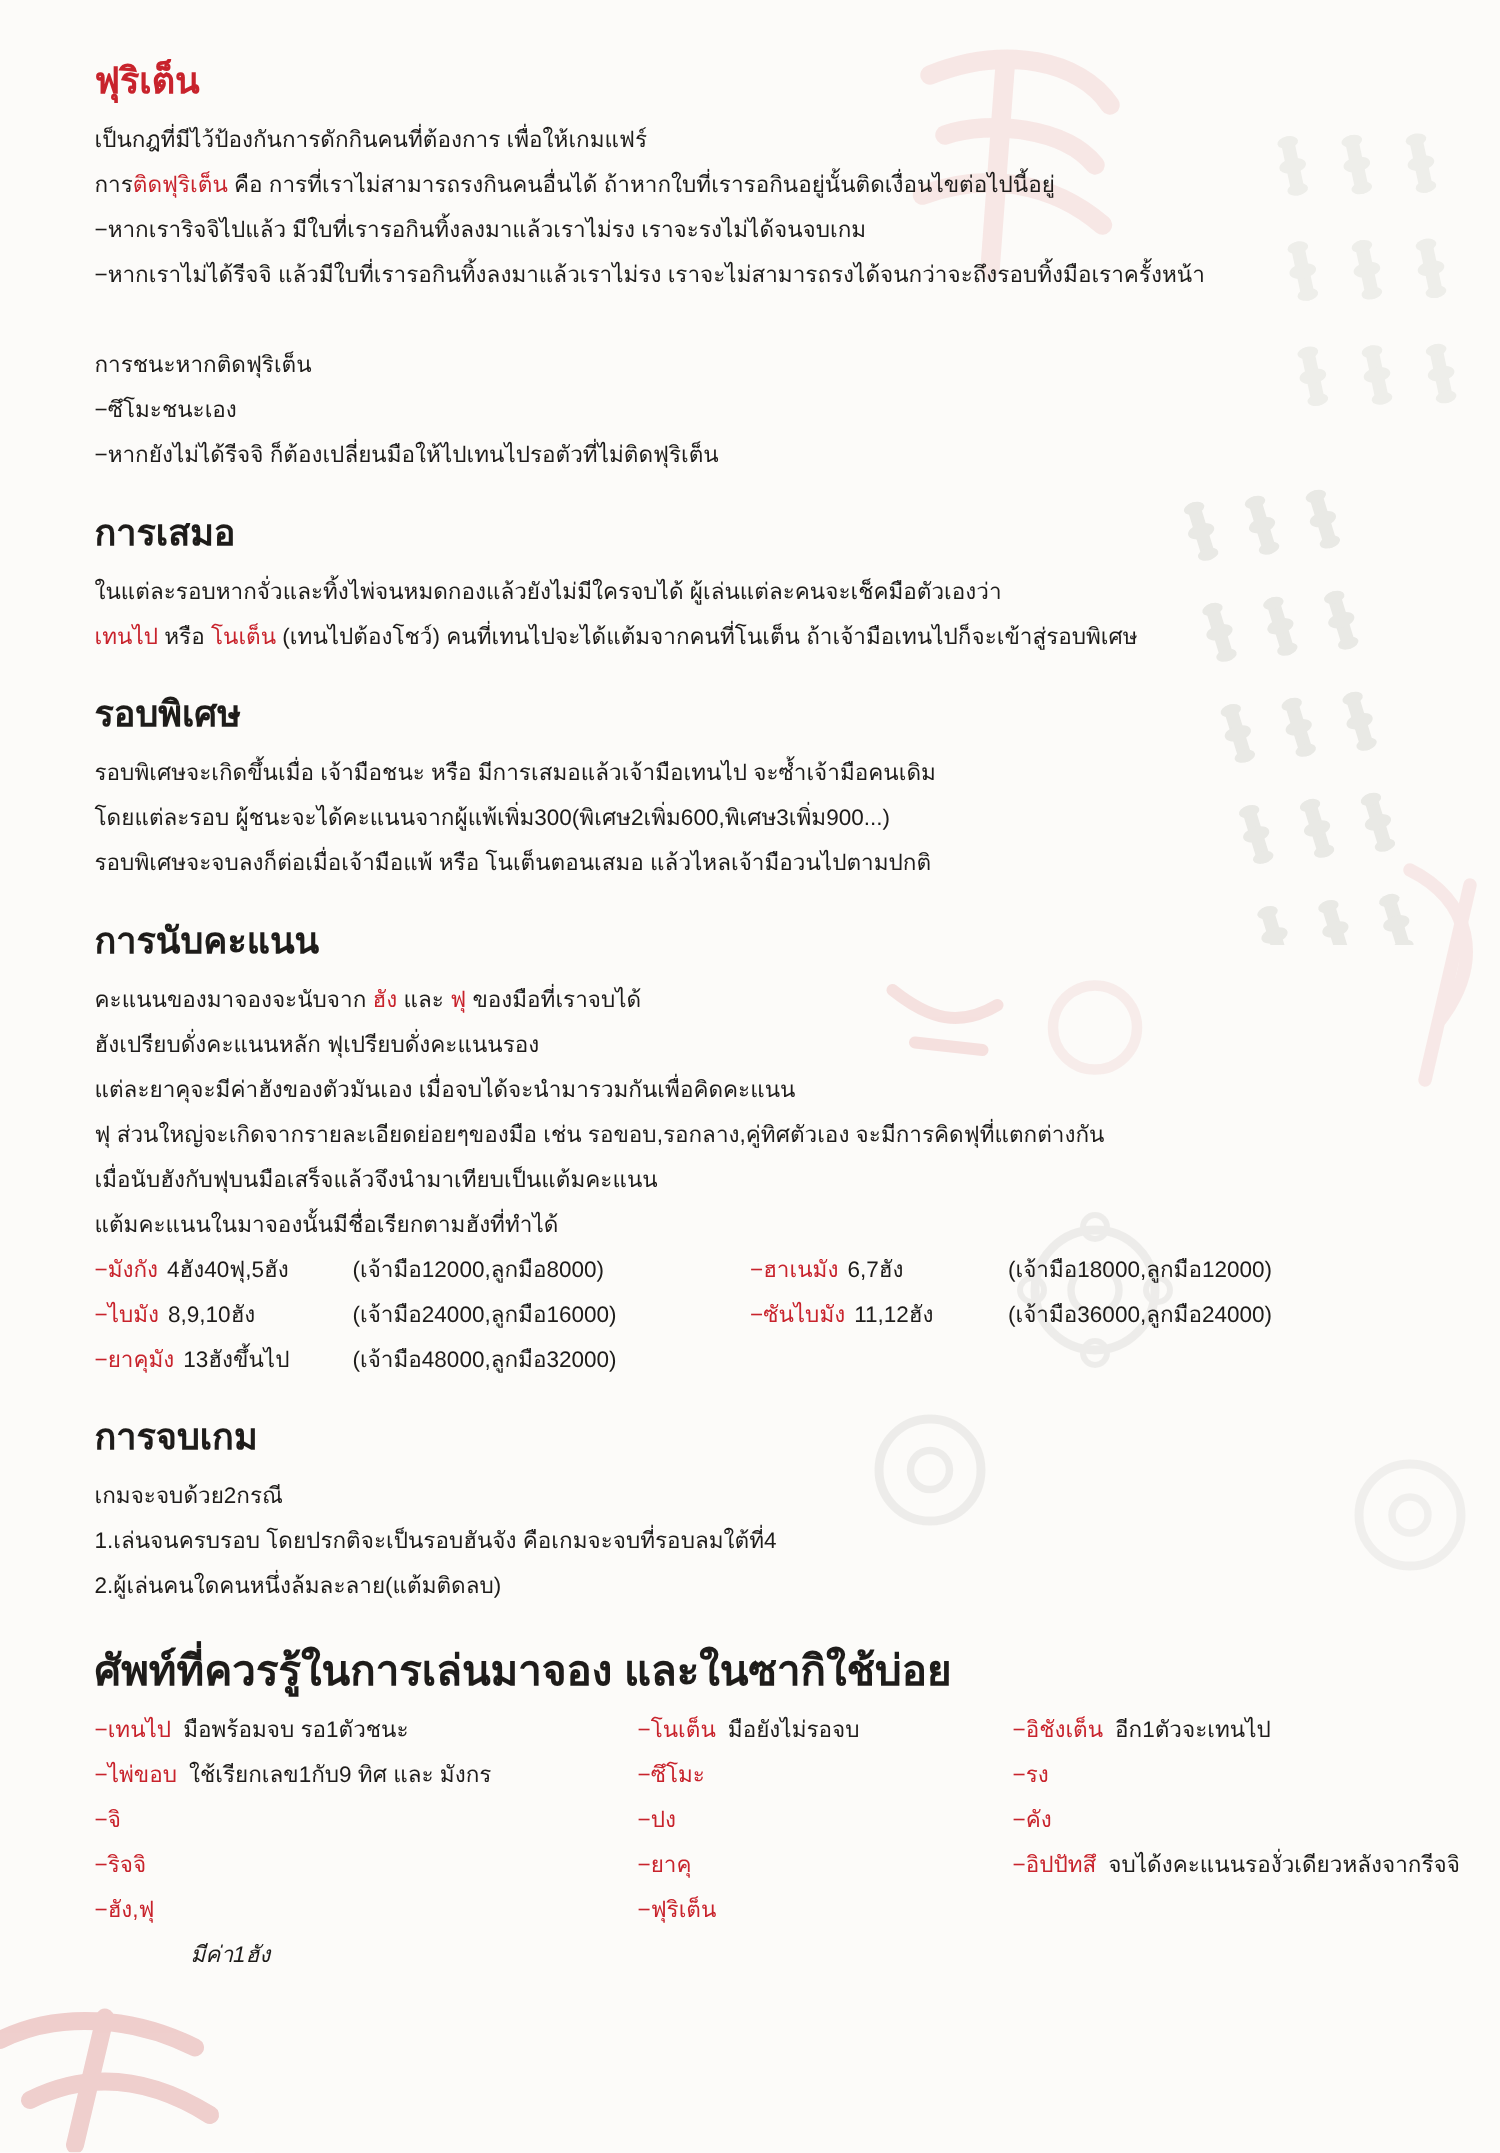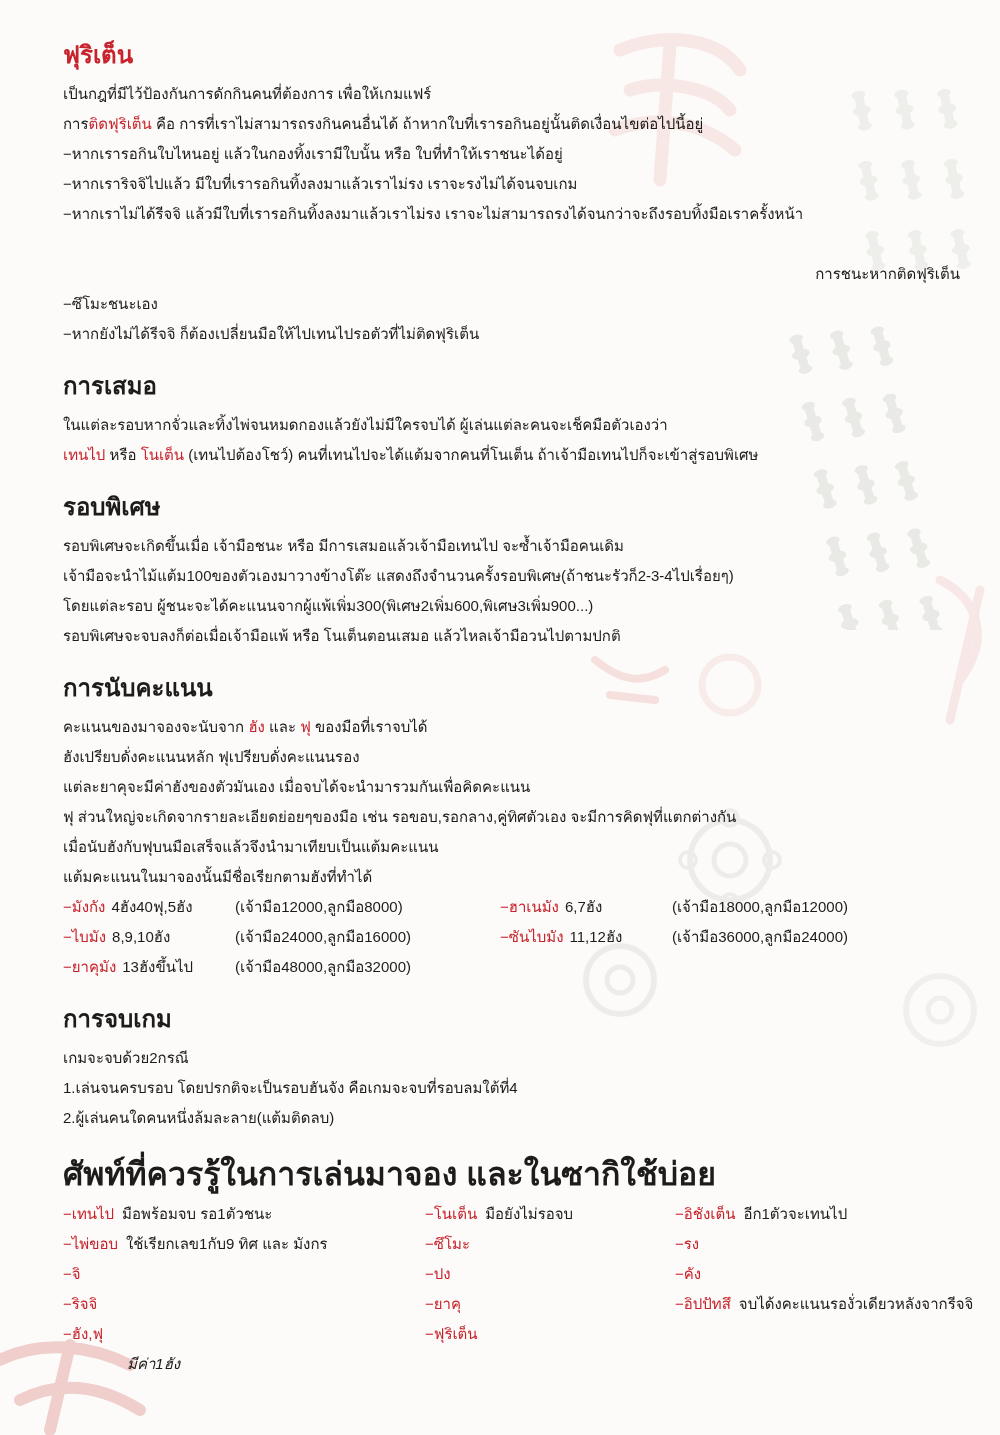--- a/index.html
+++ b/index.html
@@ -5,28 +5,28 @@
   html,body{margin:0;padding:0;}
   .page{width:1000px;height:1435px;background:#fcfbf9;position:relative;overflow:hidden;
         color:#1e1c1a;font-family:"Liberation Sans","DejaVu Sans",sans-serif;}
   .watermarks{position:absolute;inset:0;z-index:1;pointer-events:none;}
   .wm{position:absolute;}
   .content{position:relative;z-index:2;padding:40px 40px 0 63px;}
   .line{margin:0;font-size:15px;line-height:30px;white-space:nowrap;}
   .h{font-size:24px;font-weight:bold;margin:22px 0 9px;line-height:30px;}
   .h.first{margin-top:0;}
   .red{color:#c8232c;}
-  .gap-top{margin-top:30px;text-align:right;}
+  .gap-top{margin-top:30px;}
   .tiers{display:grid;grid-template-columns:437px 1fr;}
   .nh{display:inline-block;min-width:172px;}
   .nh .red{margin-right:6px;}
   .term{margin-right:8px;}
   .grow{display:grid;grid-template-columns:362px 250px 1fr;}
   .cont{margin-left:64px;font-style:italic;}
-  .gloss-title{font-size:32px;margin:26px 0 10px;}
+  .gloss-title{font-size:28px;margin:26px 0 10px;}
 </style>
 </head>
 <body>
 
 <div class="page">
 
   <div class="watermarks" aria-hidden="true">
 
     <svg class="wm" style="left:770px;top:300px;" width="260" height="330" viewBox="0 0 260 330">
       <defs>
@@ -121,34 +121,32 @@
         <path d="M60 30 L 30 160"></path>
       </g>
     </svg>
   </div>
 
   <main class="content">
 
     <h1 class="h red first">ฟุริเต็น</h1>
     <p class="line">เป็นกฎที่มีไว้ป้องกันการดักกินคนที่ต้องการ เพื่อให้เกมแฟร์</p>
     <p class="line"><span>การ</span><span class="red">ติดฟุริเต็น</span><span> คือ การที่เราไม่สามารถรงกินคนอื่นได้ ถ้าหากใบที่เรารอกินอยู่นั้นติดเงื่อนไขต่อไปนี้อยู่</span></p>
-    <p class="line">−หากเรารอกินใบไหนอยู่ แล้วในกองทิ้งเรามีใบนั้น หรือ ใบที่ทำให้เราชนะได้อยู่</p>
     <p class="line">−หากเราริจจิไปแล้ว มีใบที่เรารอกินทิ้งลงมาแล้วเราไม่รง เราจะรงไม่ได้จนจบเกม</p>
     <p class="line">−หากเราไม่ได้รีจจิ แล้วมีใบที่เรารอกินทิ้งลงมาแล้วเราไม่รง เราจะไม่สามารถรงได้จนกว่าจะถึงรอบทิ้งมือเราครั้งหน้า</p>
     <p class="line gap-top">การชนะหากติดฟุริเต็น</p>
     <p class="line">−ซึโมะชนะเอง</p>
     <p class="line">−หากยังไม่ได้รีจจิ ก็ต้องเปลี่ยนมือให้ไปเทนไปรอตัวที่ไม่ติดฟุริเต็น</p>
 
     <h2 class="h">การเสมอ</h2>
     <p class="line">ในแต่ละรอบหากจั่วและทิ้งไพ่จนหมดกองแล้วยังไม่มีใครจบได้ ผู้เล่นแต่ละคนจะเช็คมือตัวเองว่า</p>
     <p class="line"><span class="red">เทนไป</span><span> หรือ </span><span class="red">โนเต็น</span><span> (เทนไปต้องโชว์) คนที่เทนไปจะได้แต้มจากคนที่โนเต็น ถ้าเจ้ามือเทนไปก็จะเข้าสู่รอบพิเศษ</span></p>
 
     <h2 class="h">รอบพิเศษ</h2>
     <p class="line">รอบพิเศษจะเกิดขึ้นเมื่อ เจ้ามือชนะ หรือ มีการเสมอแล้วเจ้ามือเทนไป จะซ้ำเจ้ามือคนเดิม</p>
-    <p class="line">เจ้ามือจะนำไม้แต้ม100ของตัวเองมาวางข้างโต๊ะ แสดงถึงจำนวนครั้งรอบพิเศษ(ถ้าชนะรัวก็2-3-4ไปเรื่อยๆ)</p>
     <p class="line">โดยแต่ละรอบ ผู้ชนะจะได้คะแนนจากผู้แพ้เพิ่ม300(พิเศษ2เพิ่ม600,พิเศษ3เพิ่ม900...)</p>
     <p class="line">รอบพิเศษจะจบลงก็ต่อเมื่อเจ้ามือแพ้ หรือ โนเต็นตอนเสมอ แล้วไหลเจ้ามือวนไปตามปกติ</p>
 
     <h2 class="h">การนับคะแนน</h2>
     <p class="line"><span>คะแนนของมาจองจะนับจาก </span><span class="red">ฮัง</span><span> และ </span><span class="red">ฟุ</span><span> ของมือที่เราจบได้</span></p>
     <p class="line">ฮังเปรียบดั่งคะแนนหลัก ฟุเปรียบดั่งคะแนนรอง</p>
     <p class="line">แต่ละยาคุจะมีค่าฮังของตัวมันเอง เมื่อจบได้จะนำมารวมกันเพื่อคิดคะแนน</p>
     <p class="line">ฟุ ส่วนใหญ่จะเกิดจากรายละเอียดย่อยๆของมือ เช่น รอขอบ,รอกลาง,คู่ทิศตัวเอง จะมีการคิดฟุที่แตกต่างกัน</p>
     <p class="line">เมื่อนับฮังกับฟุบนมือเสร็จแล้วจึงนำมาเทียบเป็นแต้มคะแนน</p>
     <p class="line">แต้มคะแนนในมาจองนั้นมีชื่อเรียกตามฮังที่ทำได้</p>

